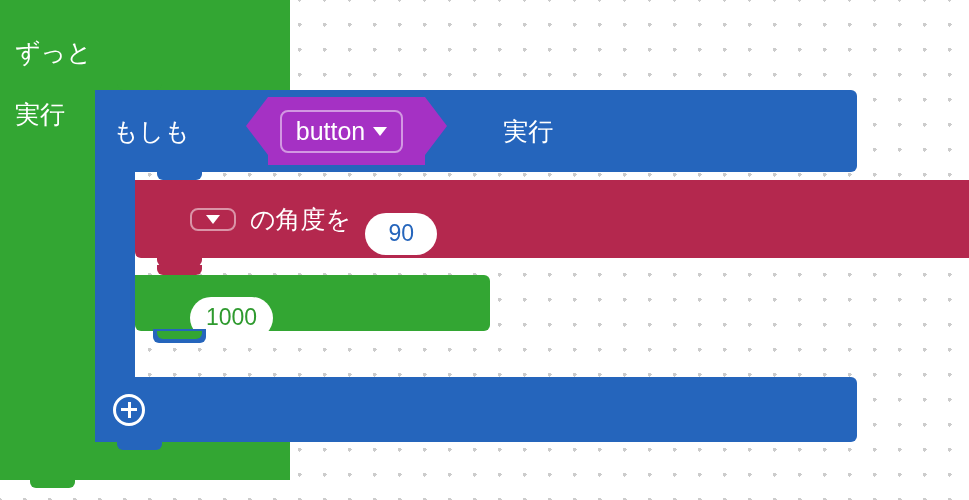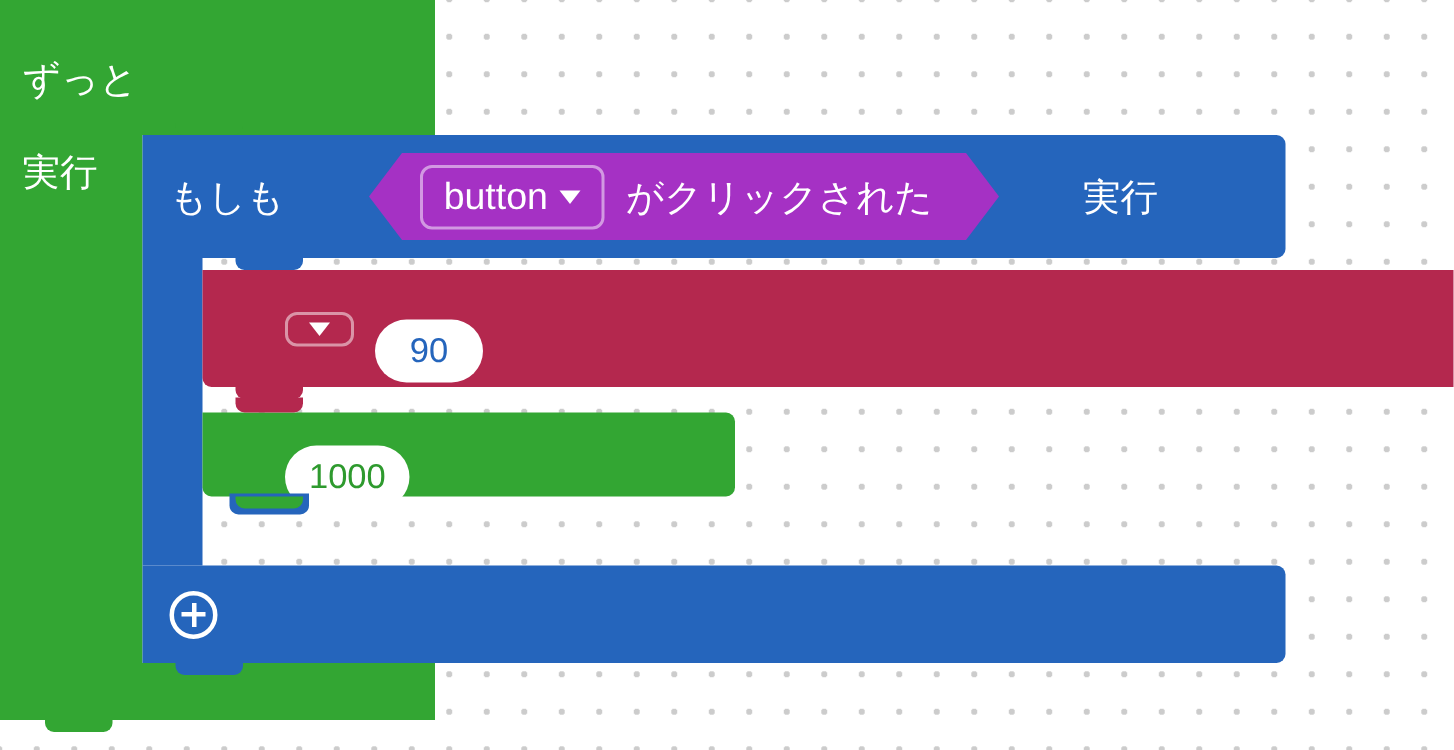--- a/index.html
+++ b/index.html
@@ -139,21 +139,21 @@
       width: 45px;
       height: 8px;
       background: #2565bc;
       border-radius: 0 0 6px 6px;
     }
     
     
     .hex-cond {
       background: #a531c4;
       color: #fff;
-      height: 58px;
+      height: 68px;
       display: flex;
       align-items: center;
       padding: 0 22px 0 12px;
       position: relative;
       font-size: 25px;
       gap: 14px;
     }
     .hex-cond::before {
       content: '';
       position: absolute;
@@ -333,31 +333,31 @@
 
   <div class="if-block">
     <div class="if-top">
       <span>もしも</span>
       <div style="width:22px"></div>
       <div class="hex-cond">
         <div class="dropdown-pill">
           <span>button</span>
           <span class="dropdown-arrow"></span>
         </div>
-        <span>がクリックされた</span>
       </div>
       <div style="width:22px"></div>
       <span>実行</span>
     </div>
     <div class="if-left"></div>
 
     <div class="servo-block">
       <div class="dropdown-pill">
         <span class="dropdown-arrow"></span>
       </div>
+      <span>の角度を</span>
       <div class="input-pill">
         <span>90</span>
       </div>
     </div>
 
     <div class="wait-block">
       <div class="input-pill green-text">
         <span>1000</span>
       </div>
       <div class="wait-notch-cover"></div>

